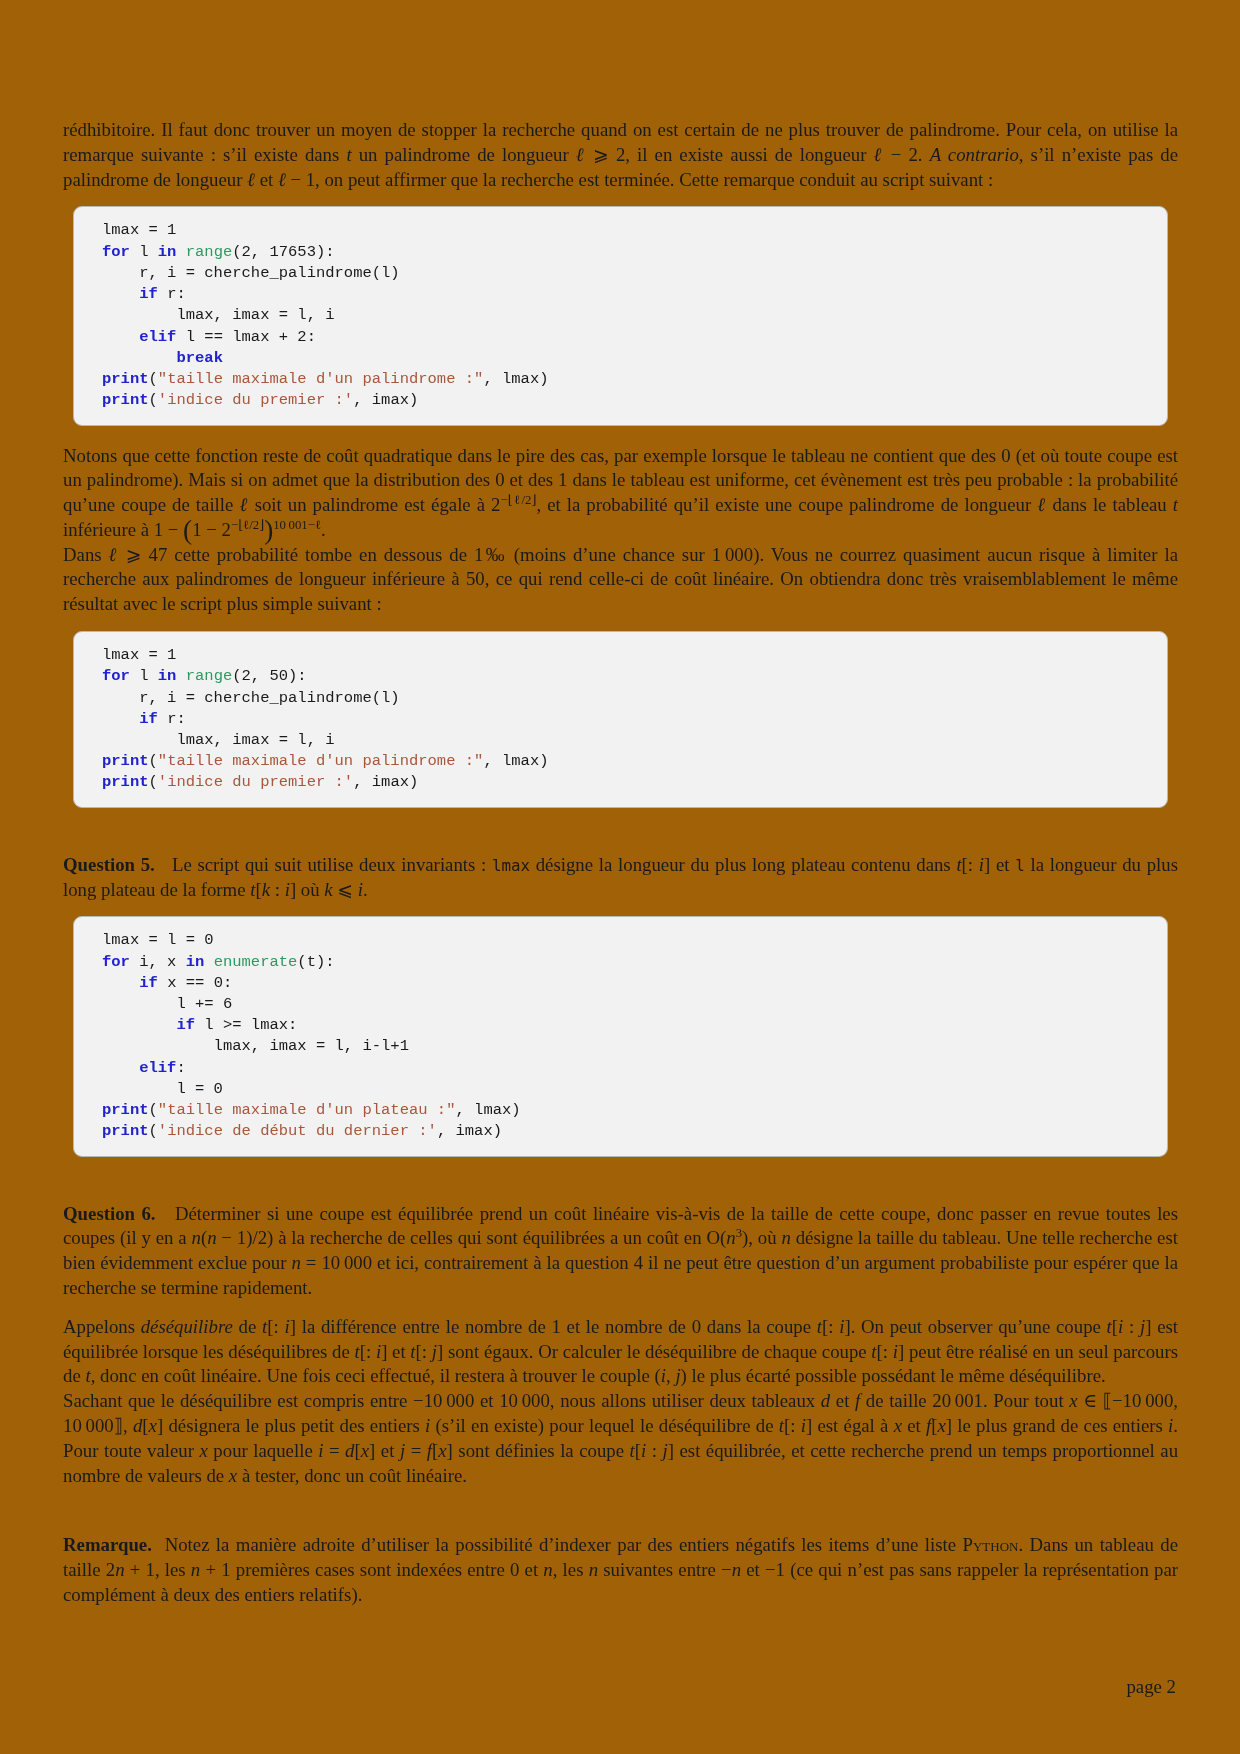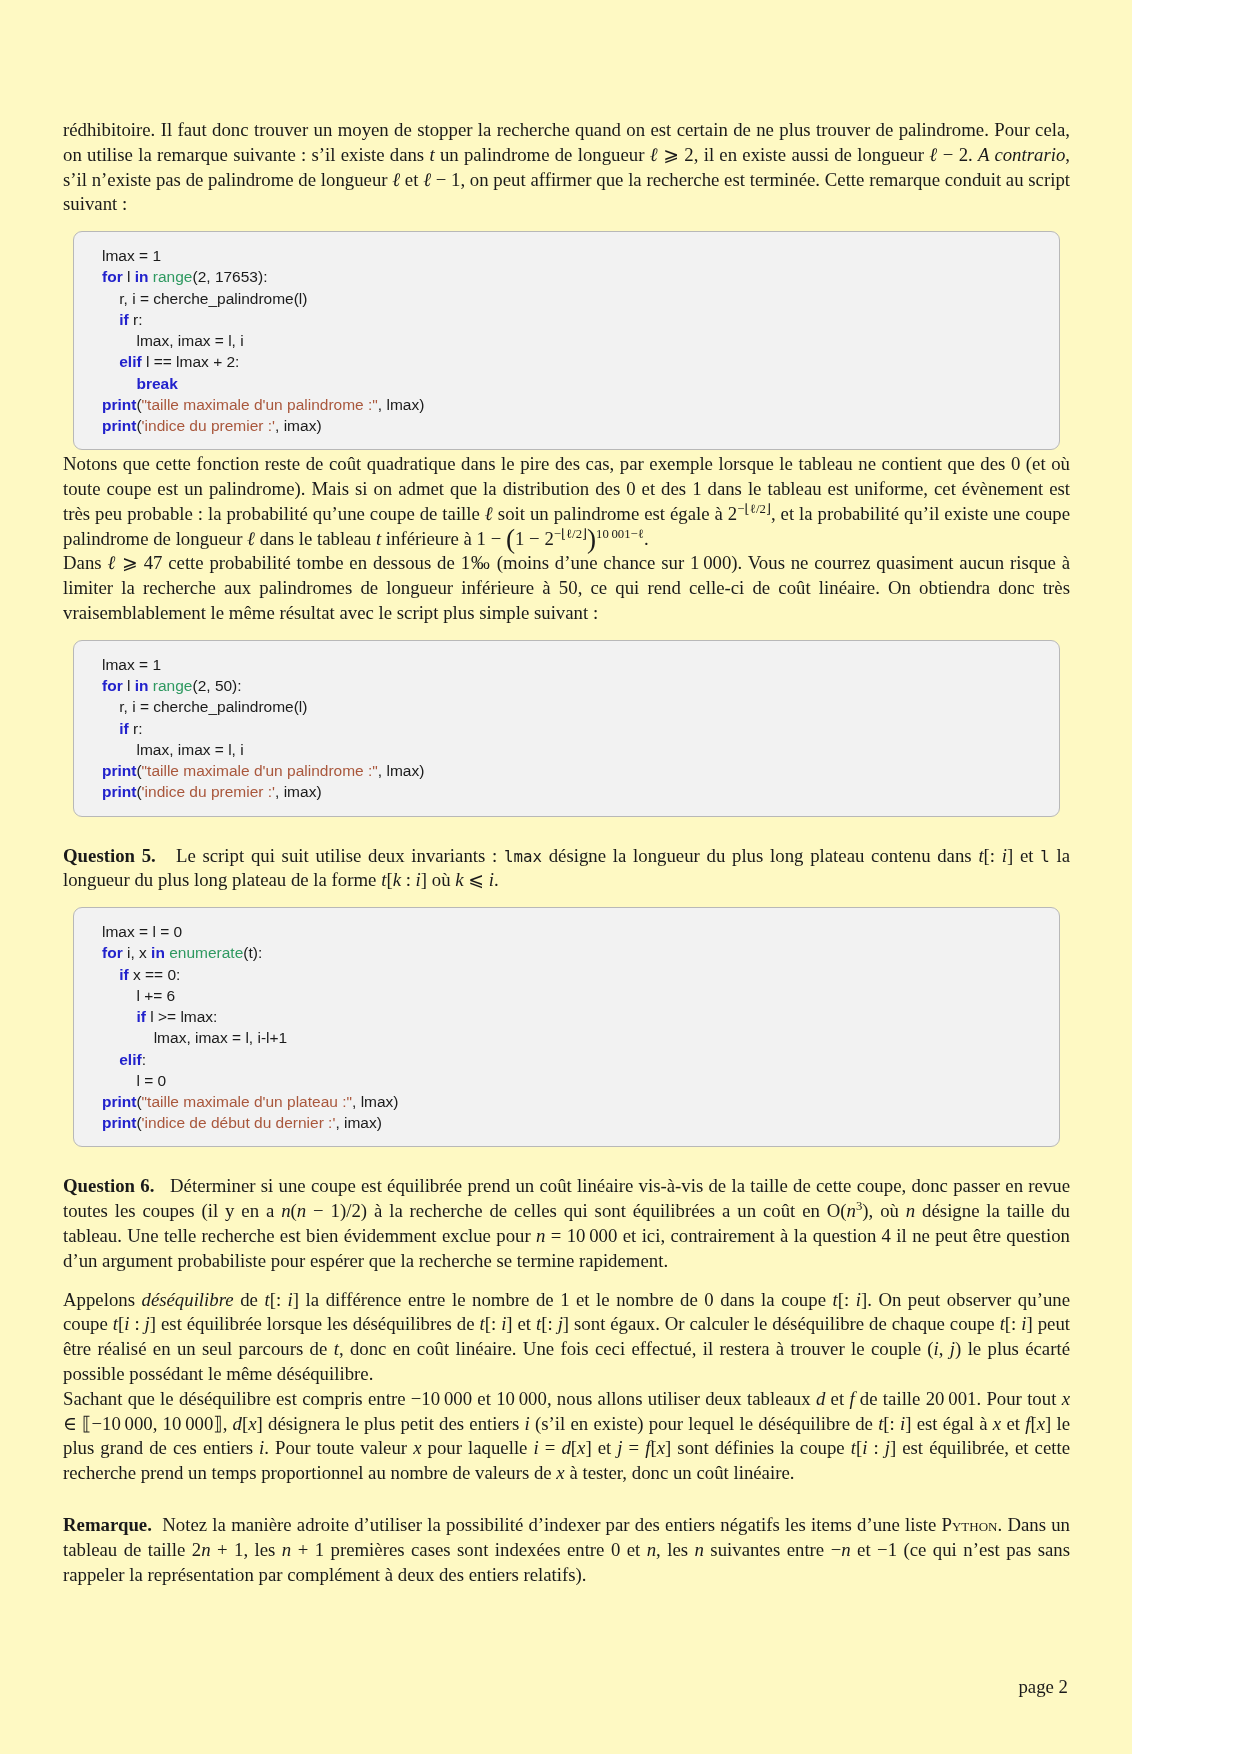--- a/index.html
+++ b/index.html
@@ -1,50 +1,50 @@
 <!DOCTYPE html>
 <html lang="fr" style="--text: #1a1a1a; --keyword: #2222cc; --builtin: #2e9960; --string: #a9573c; --code-text: #1a1a1a; --code-bg: #f2f2f2; --code-border: #b8b8b8;"><head>
 <meta charset="utf-8">
 <style>
   html,body{margin:0;padding:0;background:#ffffff;}
   .page{
     position:relative;
-    width:1132px;
+    width:1240px;
     height:1754px;
-    background:#fef9c3;
+    background:#a16207;
     box-sizing:border-box;
     padding:118px 62px 0 63px;
     font-family:"Liberation Serif","DejaVu Serif",serif;
     font-size:18.8px;
     line-height:1.32;
     color:var(--text,#1a1a1a);
   }
   p{margin:0;text-align:justify;}
   .rt-i{font-style:italic;}
   .rt-b{font-weight:bold;}
   .rt-sup{font-size:0.68em;vertical-align:0.55em;line-height:0;}
   .rt-bigp{font-size:1.45em;vertical-align:-0.12em;line-height:0;}
   .rt-sc{font-variant:small-caps;}
   .rt-tt{font-family:"DejaVu Sans Mono","Liberation Mono",monospace;font-size:0.84em;}
   .code-block{
     background:var(--code-bg,#f2f2f2);
     border:1px solid var(--code-border,#b8b8b8);
     border-radius:9px;
-    margin:14px 10px 2px 10px;
+    margin:14px 10px 18px 10px;
     padding:13px 36px 13px 28px;
-    font-family:Liberation Sans, sans-serif;
+    font-family:Liberation Mono, monospace;
     font-size:15.5px;
     line-height:1.37;
     color:var(--code-text,#1a1a1a);
   }
   .code-line{white-space:pre;}
   .tok-k{color:var(--keyword,#2222cc);font-weight:bold;}
   .tok-f{color:var(--builtin,#2e9960);}
   .tok-s{color:var(--string,#a9573c);}
-  .question{margin-top:27px;}
+  .question{margin-top:45px;}
   .spaced{margin-top:14px;}
   .footer{
     position:absolute;
     right:64px;
     bottom:54px;
     font-size:18.8px;
     color:var(--text,#1a1a1a);
   }
 </style>
 </head>

